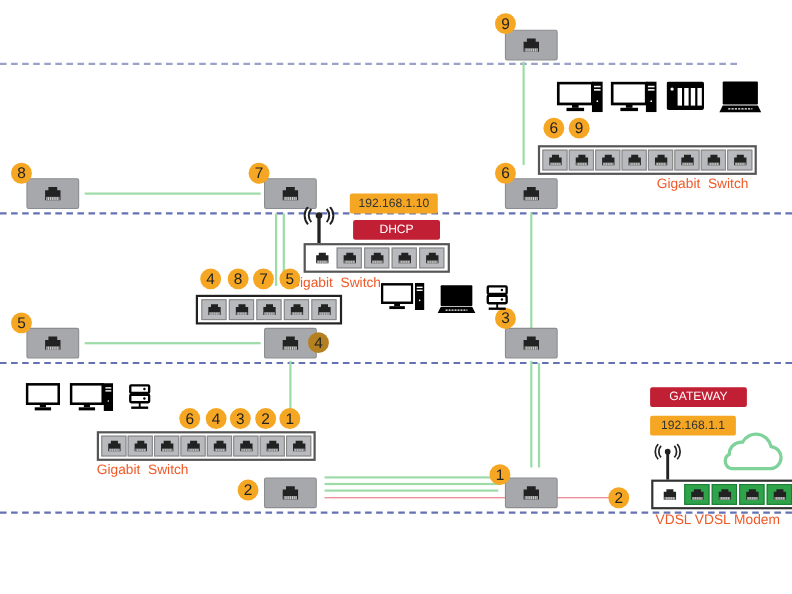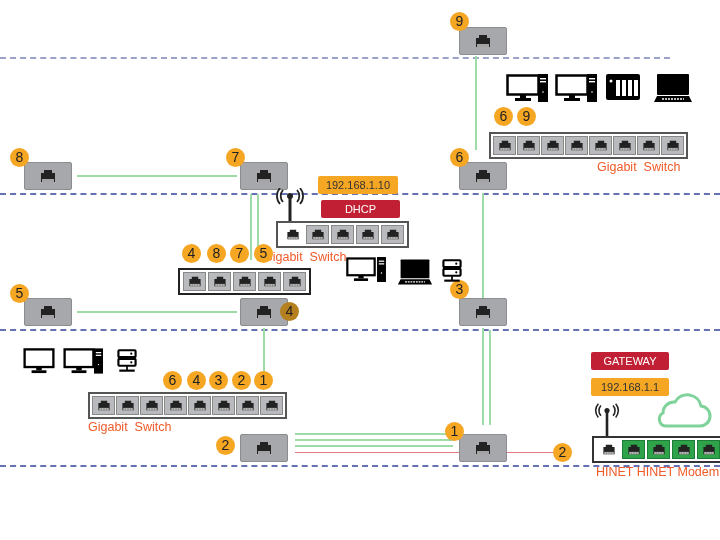--- a/index.html
+++ b/index.html
@@ -358,21 +358,21 @@
       </svg>
     </div>
   <div class="port">
       <svg width="16" height="13">
         <use href="#rj45"></use>
       </svg>
     </div>
 </div>
 <div class="lbl-red" style="left:88px;top:420px;white-space:pre;">Gigabit  Switch</div>
 
-<div class="tag red" style="left:591px;top:352px;width:78px;">GATEWAY</div>
+<div class="tag red" style="left:591px;top:352px;width:88px;">GATEWAY</div>
 <div class="tag orange" style="left:591px;top:378px;width:78px;">192.168.1.1</div>
 <svg class="abs" width="62" height="40" viewBox="0 0 62 40" style="left:651px;top:392px;">
   <path d="M14 34h34a10 10 0 0 0 2-20 14 14 0 0 0-26-4 11 11 0 0 0-12 11 7 7 0 0 0 2 13z" fill="none" stroke="#7fd39a" stroke-width="3"></path>
 </svg>
 <svg class="abs" width="26" height="36" style="left:594px;top:403px;">
     <use href="#antenna"></use>
   </svg>
 <div class="switch" style="left:592px;top:436px;border-color:#333;gap:2px;padding:2px 3px;">
   <div class="port plain">
       <svg width="16" height="13">
@@ -393,13 +393,13 @@
       <svg width="16" height="13">
         <use href="#rj45"></use>
       </svg>
     </div>
   <div class="port green">
       <svg width="16" height="13">
         <use href="#rj45"></use>
       </svg>
     </div>
 </div>
-<div class="lbl-red" style="left:596px;top:465px;">HINET HINET Modem</div>
+<div class="lbl-red" style="left:596px;top:465px;">VDSL VDSL Modem</div>
 
 </body></html>

